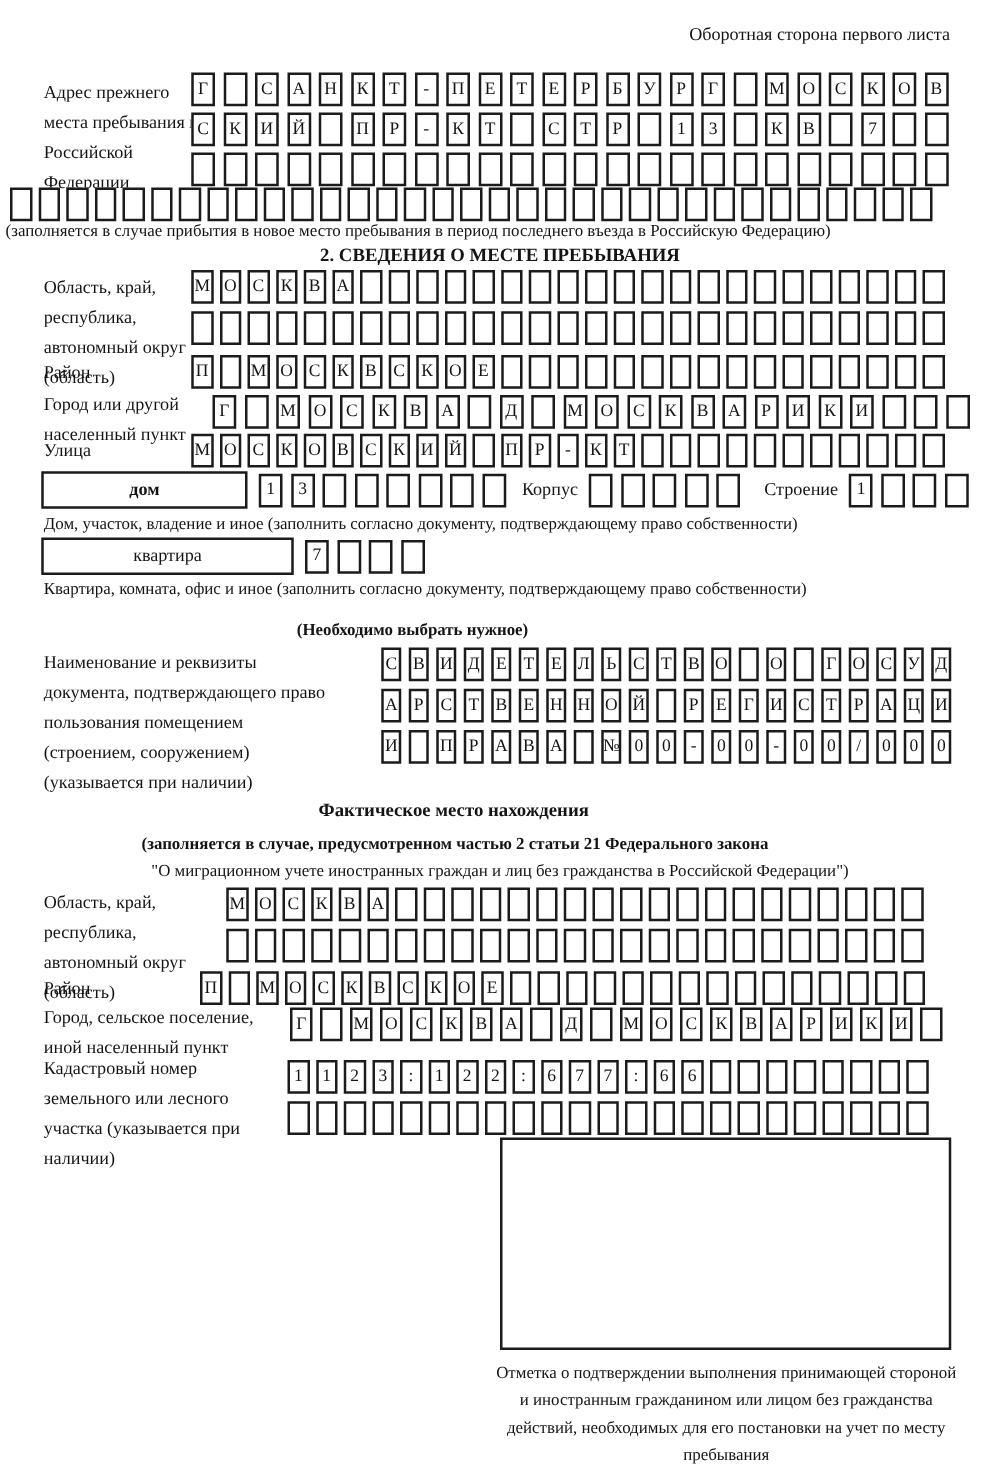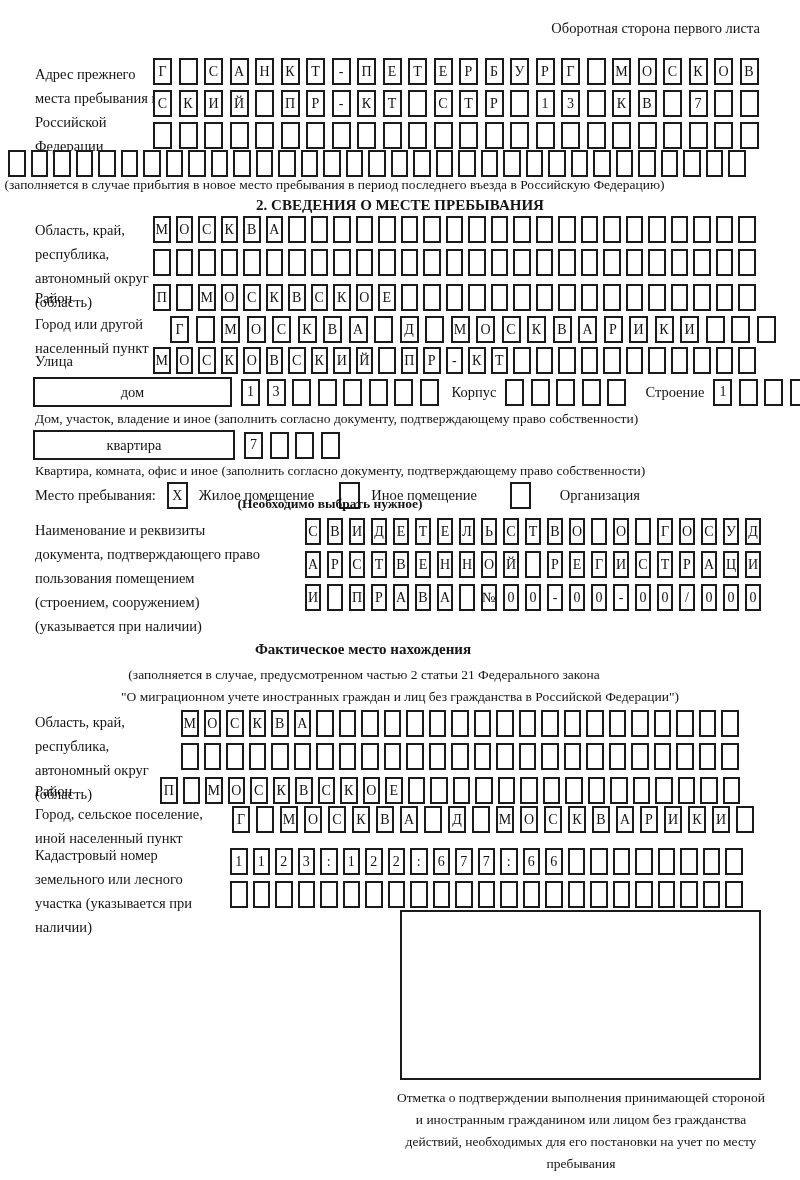--- a/index.html
+++ b/index.html
@@ -297,21 +297,21 @@
       <span class="cell"></span>
       <span class="cell"></span>
       <span class="cell"></span>
       <span class="cell"></span>
       <span class="cell"></span>
       <span class="cell"></span>
       <span class="cell"></span>
     </div>
 
   <div class="abs inline-row" style="top:377px;left:33px;gap:9px;">
-    <div class="wide-box" style="width:199px;">дом</div>
+    <div class="wide-box" style="width:165px;font-weight:bold;">дом</div>
     <div class="cells cells-a" style="margin-bottom:0;">
         <span class="cell">1</span>
         <span class="cell">3</span>
         <span class="cell"></span>
         <span class="cell"></span>
         <span class="cell"></span>
         <span class="cell"></span>
         <span class="cell"></span>
         <span class="cell"></span>
       </div>
@@ -337,29 +337,20 @@
     <div class="wide-box" style="width:202px;">квартира</div>
     <div class="cells cells-a" style="margin-bottom:0;">
         <span class="cell">7</span>
         <span class="cell"></span>
         <span class="cell"></span>
         <span class="cell"></span>
       </div>
   </div>
   <div class="abs note" style="top:463px;left:35px;width:760px;">Квартира, комната, офис и иное (заполнить согласно документу, подтверждающему право собственности)</div>
 
-  <div class="abs inline-row" style="top:482px;left:35px;gap:11px;">
-    <span class="opt-label">Место пребывания:</span>
-    <span class="checkbox">X</span>
-    <span class="opt-label">Жилое помещение</span>
-    <span class="checkbox" style="margin-left:14px;"></span>
-    <span class="opt-label">Иное помещение</span>
-    <span class="checkbox" style="margin-left:22px;"></span>
-    <span class="opt-label" style="margin-left:18px;">Организация</span>
-  </div>
   <div class="abs note center" style="top:496px;left:130px;width:400px;font-weight:bold;">(Необходимо выбрать нужное)</div>
 
   <div class="abs lbl" style="top:518px;left:35px;width:228px;">Наименование и реквизиты документа, подтверждающего право пользования помещением (строением, сооружением) (указывается при наличии)</div>
   <div class="abs cells cells-c" style="top:518px;left:305px;">
       <span class="cell">С</span>
       <span class="cell">В</span>
       <span class="cell">И</span>
       <span class="cell">Д</span>
       <span class="cell">Е</span>
       <span class="cell">Т</span>
@@ -420,21 +411,21 @@
       <span class="cell">-</span>
       <span class="cell">0</span>
       <span class="cell">0</span>
       <span class="cell">/</span>
       <span class="cell">0</span>
       <span class="cell">0</span>
       <span class="cell">0</span>
     </div>
 
   <div class="abs center bold" style="top:641px;left:0;width:726px;font-size:15px;">Фактическое место нахождения</div>
-  <div class="abs note center" style="top:667px;left:0;width:728px;">(заполняется в случае, предусмотренном частью 2 статьи 21 Федерального закона</div>
+  <div class="abs note center" style="top:667px;left:0;width:728px;font-weight:bold;">(заполняется в случае, предусмотренном частью 2 статьи 21 Федерального закона</div>
   <div class="abs note center" style="top:689px;left:0;width:800px;">"О миграционном учете иностранных граждан и лиц без гражданства в Российской Федерации")</div>
 
   <div class="abs lbl" style="top:710px;left:35px;width:150px;">Область, край, республика, автономный округ (область)</div>
   <div class="abs cells cells-b" style="top:710px;left:181px;">
       <span class="cell">М</span>
       <span class="cell">О</span>
       <span class="cell">С</span>
       <span class="cell">К</span>
       <span class="cell">В</span>
       <span class="cell">А</span>

